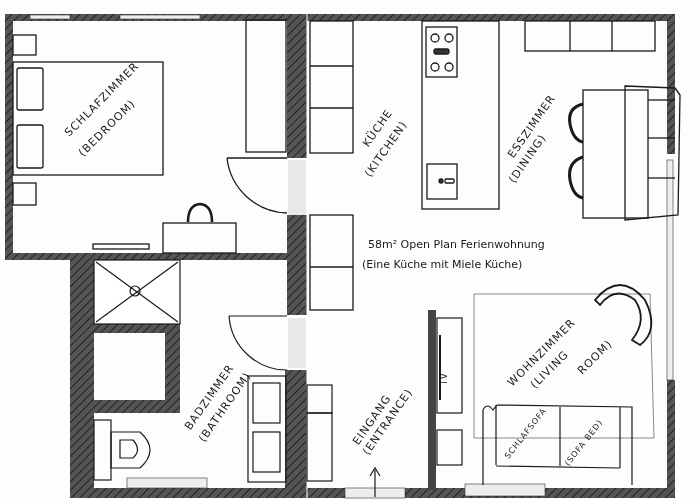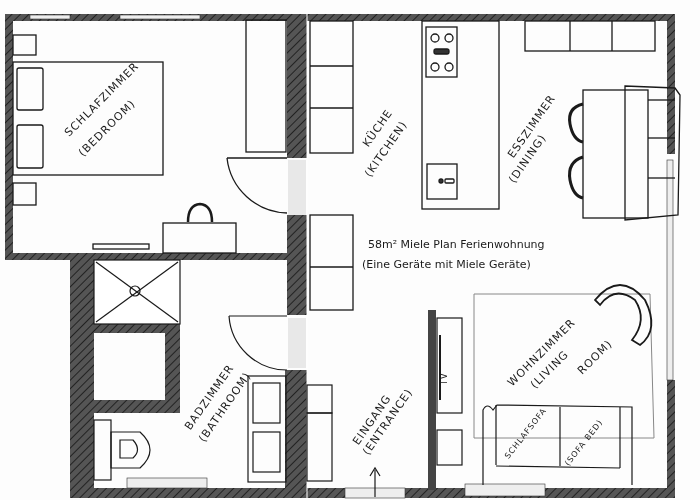--- a/index.html
+++ b/index.html
@@ -126,22 +126,22 @@
     <line x1="496" y1="405" x2="496" y2="465"></line>
     <line x1="560" y1="407" x2="560" y2="466"></line>
     <line x1="496" y1="466" x2="620" y2="468"></line>
     <line x1="620" y1="407" x2="620" y2="468"></line>
   </g>
 
   <rect x="288" y="160" width="18" height="55" fill="#e8e8e8"></rect>
   <rect x="288" y="318" width="18" height="50" fill="#e8e8e8"></rect>
 </svg>
 
-<div class="title" style="left:368px;top:238px;">58m² Miele Plan Ferienwohnung</div>
-<div class="title" style="left:362px;top:258px;">(Eine Geräte mit Miele Geräte)</div>
+<div class="title" style="left:368px;top:238px;">58m² Open Plan Ferienwohnung</div>
+<div class="title" style="left:362px;top:258px;">(Eine Küche mit Miele Küche)</div>
 
 <div class="lbl" style="left:62px;top:130px;transform:rotate(-45deg);">SCHLAFZIMMER</div>
 <div class="lbl" style="left:76px;top:150px;transform:rotate(-45deg);">(BEDROOM)</div>
 
 <div class="lbl" style="left:360px;top:142px;transform:rotate(-55deg);">KÜCHE</div>
 <div class="lbl" style="left:362px;top:172px;transform:rotate(-55deg);">(KITCHEN)</div>
 
 <div class="lbl" style="left:505px;top:153px;transform:rotate(-55deg);">ESSZIMMER</div>
 <div class="lbl" style="left:506px;top:178px;transform:rotate(-55deg);">(DINING)</div>
 

